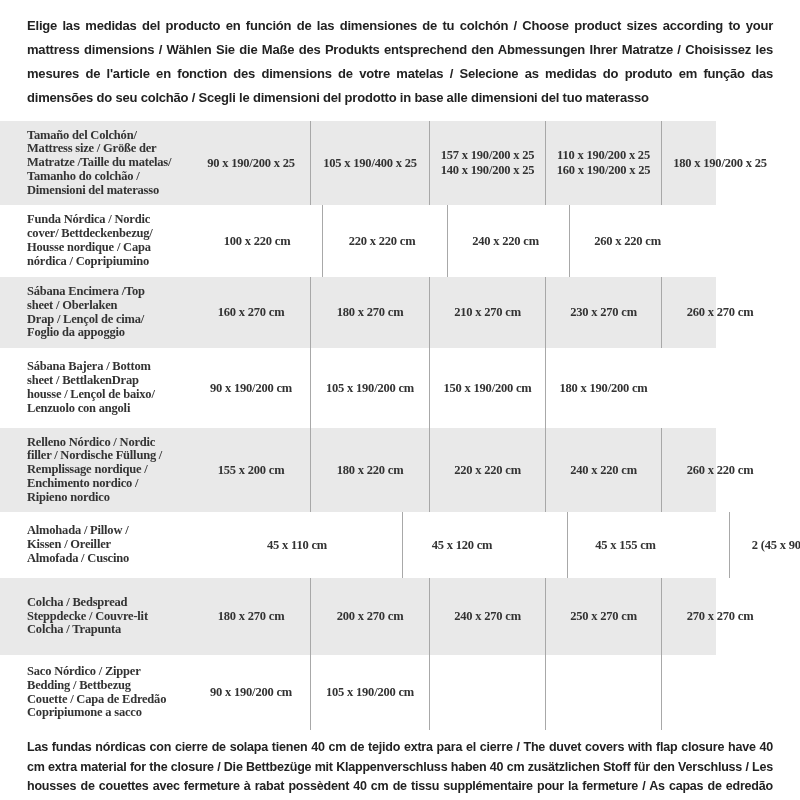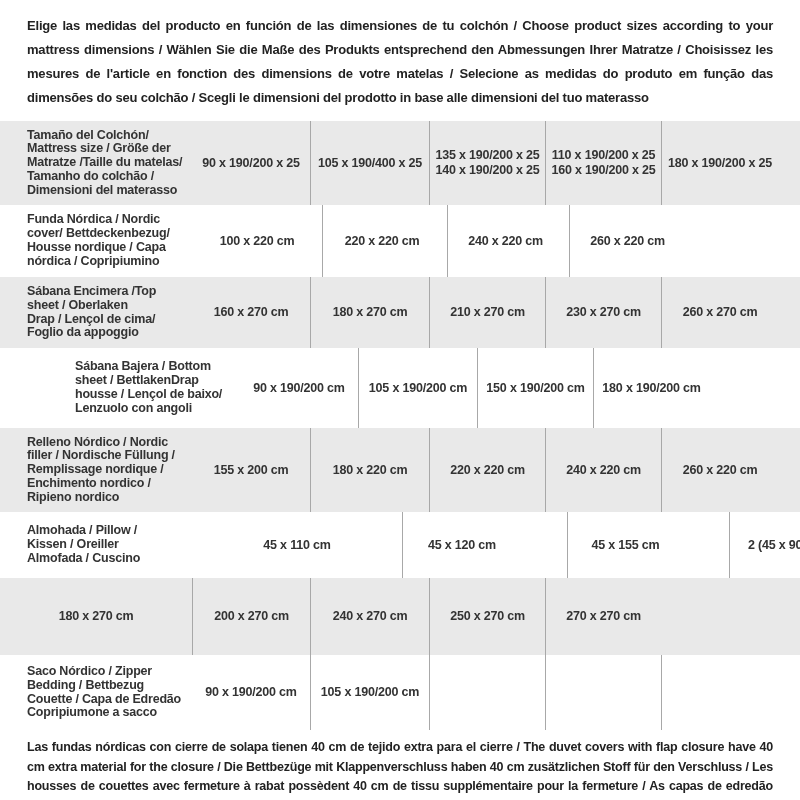--- a/index.html
+++ b/index.html
@@ -23,30 +23,31 @@
   }
   .note { padding-top: 8px; font-size: 12.5px; line-height: 19.5px; }
 
   .table { width: 800px; margin-top: 11px; }
 
   .row {
     display: grid;
     grid-template-columns: 192px 118px 119px 116px 116px 117px;
     padding-right: 22px;
     box-sizing: border-box;
-    width: 800px;
+    width: 716px;
+    font-family: Liberation Serif, serif;
   }
   .row:nth-child(odd)  { background: #e9e9e9; }
   .row:nth-child(even) { background: #ffffff; }
 
   
   .row:nth-child(1) { min-height: 84px; }
   .row:nth-child(2) { min-height: 72px; gap: 6px; }
   .row:nth-child(3) { min-height: 71px; }
-  .row:nth-child(4) { min-height: 80px; margin-left: 48px; }
+  .row:nth-child(4) { min-height: 80px; }
   .row:nth-child(5) { min-height: 84px; }
   .row:nth-child(6) { min-height: 66px; gap: 46px; }
   .row:nth-child(7) { min-height: 77px; }
   .row:nth-child(8) { min-height: 75px; }
 
   .cell {
     display: flex;
     align-items: center;
     box-sizing: border-box;
     font-weight: 700;
@@ -77,21 +78,21 @@
   <p class="intro">Elige las medidas del producto en función de las dimensiones de tu colchón / Choose product sizes according to your mattress dimensions / Wählen Sie die Maße des Produkts entsprechend den Abmessungen Ihrer Matratze / Choisissez les mesures de l'article en fonction des dimensions de votre matelas / Selecione as medidas do produto em função das dimensões do seu colchão / Scegli le dimensioni del prodotto in base alle dimensioni del tuo materasso</p>
   <div class="table" id="size-table">
   <div class="row">
     <div class="cell label">Tamaño del Colchón/
 Mattress size / Größe der
 Matratze /Taille du matelas/
 Tamanho do colchão /
 Dimensioni del materasso</div>
     <div class="cell value">90 x 190/200 x 25</div>
     <div class="cell value">105 x 190/400 x 25</div>
-    <div class="cell value">135 x 190/200 x 25
+    <div class="cell value">157 x 190/200 x 25
 140 x 190/200 x 25</div>
     <div class="cell value">110 x 190/200 x 25
 160 x 190/200 x 25</div>
     <div class="cell value">180 x 190/200 x 25</div>
   </div>
 
   <div class="row">
     <div class="cell label">Funda Nórdica /  Nordic
 cover/ Bettdeckenbezug/
 Housse nordique  / Capa
@@ -143,20 +144,23 @@
 Kissen / Oreiller
 Almofada / Cuscino</div>
     <div class="cell value">45 x 110 cm</div>
     <div class="cell value">45 x 120 cm</div>
     <div class="cell value">45 x 155 cm</div>
     <div class="cell value">2 (45 x 90 cm)</div>
     <div class="cell value">2 (45 x 110 cm)</div>
   </div>
 
   <div class="row">
+    <div class="cell label">Colcha / Bedspread
+Steppdecke / Couvre-lit
+Colcha / Trapunta</div>
     <div class="cell value">180 x 270 cm</div>
     <div class="cell value">200 x 270 cm</div>
     <div class="cell value">240 x 270 cm</div>
     <div class="cell value">250 x 270 cm</div>
     <div class="cell value">270 x 270 cm</div>
   </div>
 
   <div class="row">
     <div class="cell label">Saco Nórdico / Zipper
 Bedding / Bettbezug

